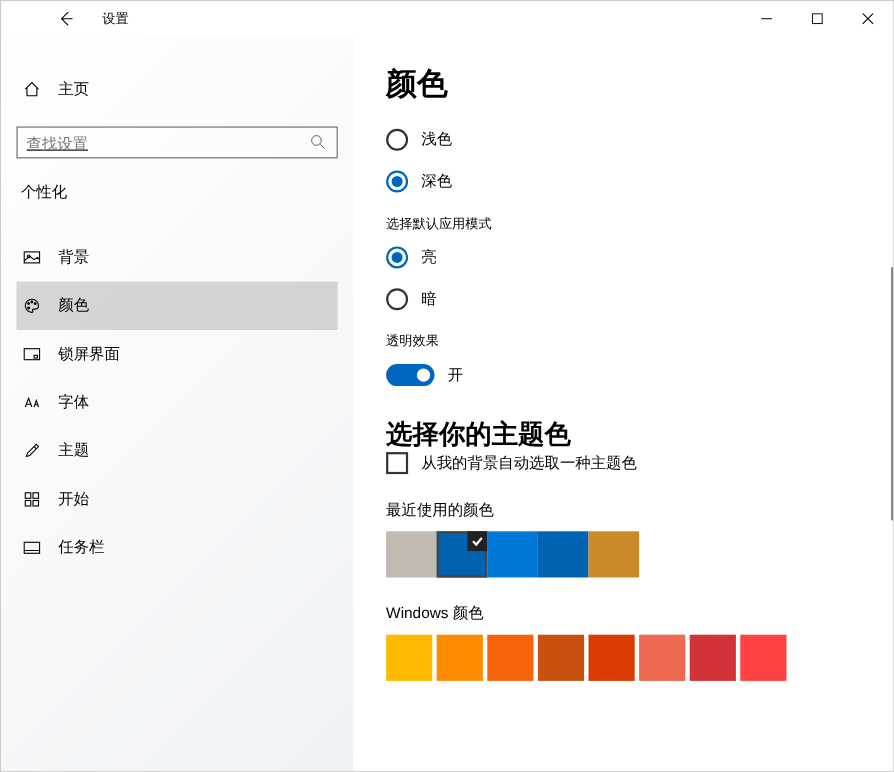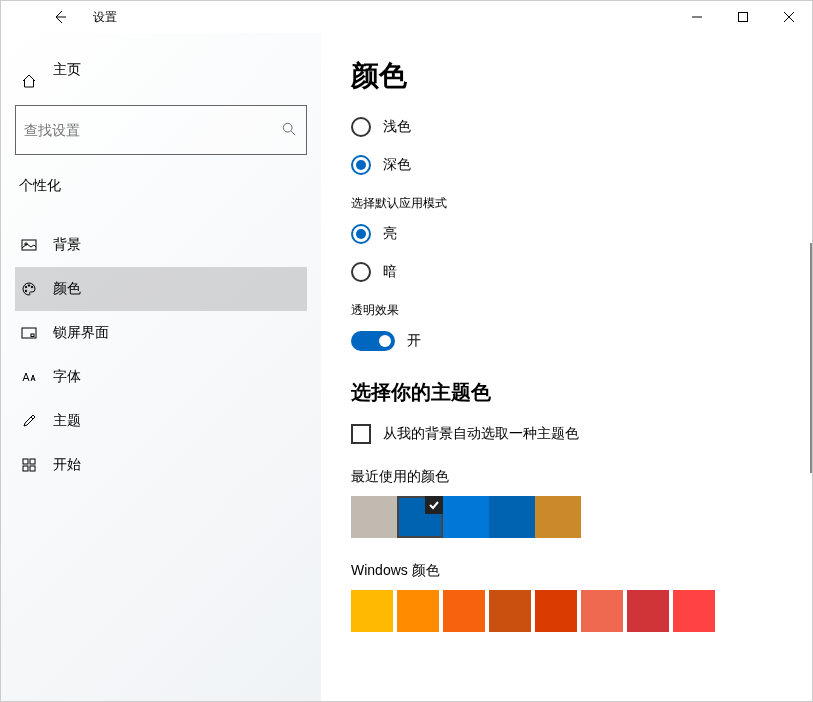--- a/index.html
+++ b/index.html
@@ -5,36 +5,36 @@
   * { box-sizing: border-box; margin: 0; padding: 0; font-family: "Segoe UI", "Microsoft YaHei", sans-serif; }
   body { width: 813px; height: 702px; overflow: hidden; background: #fff; position: relative; }
   .window { width: 813px; height: 702px; border: 1px solid #ccc; display: flex; flex-direction: column; }
   .titlebar { height: 32px; display: flex; align-items: center; position: relative; padding-left: 36px; }
   .titlebar .back { width: 46px; height: 32px; display: flex; align-items: center; justify-content: center; cursor: pointer; }
   .titlebar .title { font-size: 12px; margin-left: 10px; }
   .titlebar .controls { position: absolute; right: 0; top: 0; display: flex; }
   .titlebar .controls .ctl { width: 46px; height: 32px; display: flex; align-items: center; justify-content: center; cursor: pointer; }
   .body { flex: 1; display: flex; overflow: hidden; }
   .sidebar { width: 320px; padding: 10px 14px; background: linear-gradient(135deg, rgba(255,255,255,0.9), rgba(230,235,240,0.6)); display: flex; flex-direction: column; }
-  .home-row { display: flex; height: 40px; padding-left: 4px; margin-top: 18px; cursor: pointer; }
+  .home-row { display: flex; align-items: center; height: 40px; padding-left: 4px; margin-top: 18px; cursor: pointer; }
   .home-row .icon { width: 20px; display: flex; align-items: center; justify-content: center; }
   .home-row .label { margin-left: 14px; font-size: 14px; }
-  .search { margin-top: 4px; height: 50px; border: 1px solid #666; display: flex; align-items: center; padding: 0 8px; background: rgba(255,255,255,0.4); }
+  .search { margin-top: 14px; height: 29px; border: 1px solid #666; display: flex; align-items: center; padding: 0 8px; background: rgba(255,255,255,0.4); text-decoration: underline; }
   .search input { flex: 1; border: none; background: transparent; outline: none; font-size: 14px; color: #666; }
   .search .sicon { width: 16px; height: 16px; color: #555; }
   .category { margin-top: 22px; font-size: 14px; font-weight: 400; padding-left: 4px; }
   .navlist { margin-top: 28px; }
   .navitem { display: flex; align-items: center; height: 44px; padding-left: 4px; cursor: pointer; }
   .navitem.selected { background: rgba(0,0,0,0.15); }
   .navitem .icon { width: 20px; display: flex; align-items: center; justify-content: center; }
   .navitem .label { margin-left: 14px; font-size: 14px; }
   .content { flex: 1; padding: 24px 30px 0 30px; overflow-y: auto; position: relative; }
   h1 { font-size: 28px; font-weight: 600; margin-bottom: 22px; }
   .section-title { font-size: 12px; margin-top: 20px; margin-bottom: 12px; }
-  .h2 { font-size: 20px; font-weight: 600; margin-top: 28px; margin-bottom: 18px; }
+  .h2 { font-size: 24px; font-weight: 600; margin-top: 28px; }
   .radio-row { display: flex; align-items: center; margin-bottom: 18px; cursor: pointer; }
   .radio { width: 20px; height: 20px; border: 2px solid #333; border-radius: 50%; display: flex; align-items: center; justify-content: center; margin-right: 12px; }
   .radio.selected { border-color: #0067c0; }
   .radio .dot { width: 10px; height: 10px; border-radius: 50%; background: #0067c0; display: none; }
   .radio.selected .dot { display: block; }
   .radio-label { font-size: 14px; }
   .toggle-row { display: flex; align-items: center; margin-top: 6px; }
   .toggle { width: 44px; height: 20px; border-radius: 10px; background: #0067c0; position: relative; cursor: pointer; }
   .toggle .knob { width: 12px; height: 12px; border-radius: 50%; background: #fff; position: absolute; top: 4px; right: 4px; }
   .toggle-label { margin-left: 12px; font-size: 14px; }
@@ -161,20 +161,29 @@
           <span class="icon">
             <svg width="16" height="16" viewBox="0 0 16 16" fill="none" stroke="#000" stroke-width="1">
                 <rect x="2" y="2" width="5" height="5"></rect>
                 <rect x="9" y="2" width="5" height="5"></rect>
                 <rect x="2" y="9" width="5" height="5"></rect>
                 <rect x="9" y="9" width="5" height="5"></rect>
               </svg>
           </span>
           <span class="label">开始</span>
         </div>
+        <div class="navitem">
+          <span class="icon">
+            <svg width="16" height="16" viewBox="0 0 16 16" fill="none" stroke="#000" stroke-width="1">
+                <rect x="1" y="3" width="14" height="10"></rect>
+                <line x1="1" y1="10.5" x2="15" y2="10.5"></line>
+              </svg>
+          </span>
+          <span class="label">任务栏</span>
+        </div>
       </div>
     </div>
 
     <div class="content">
       <div class="scroll-indicator"></div>
       <h1>颜色</h1>
 
       <div class="radio-row">
         <div class="radio"></div>
         <div class="radio-label">浅色</div>

